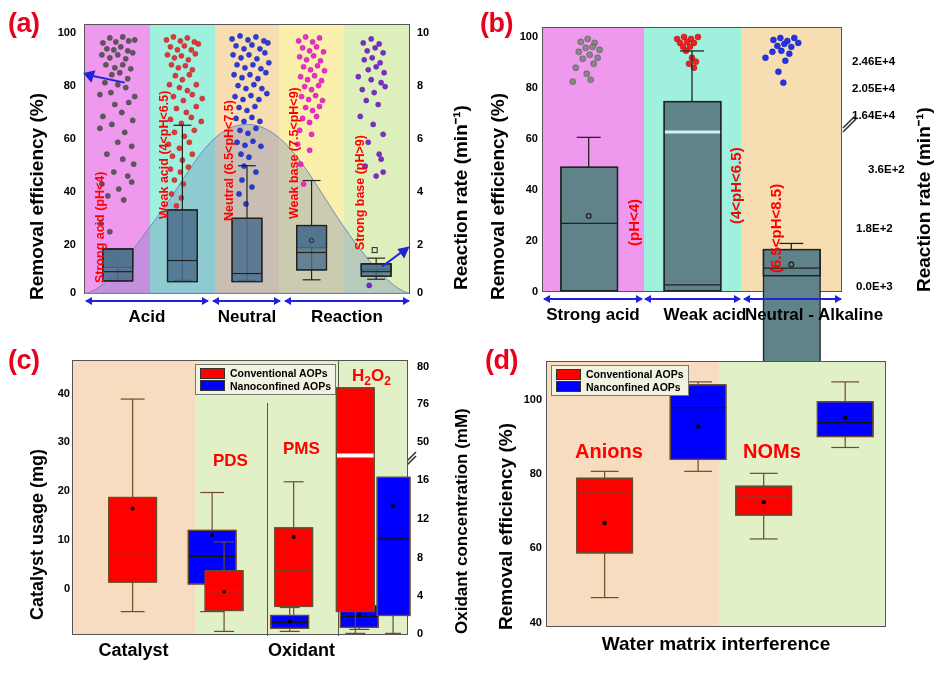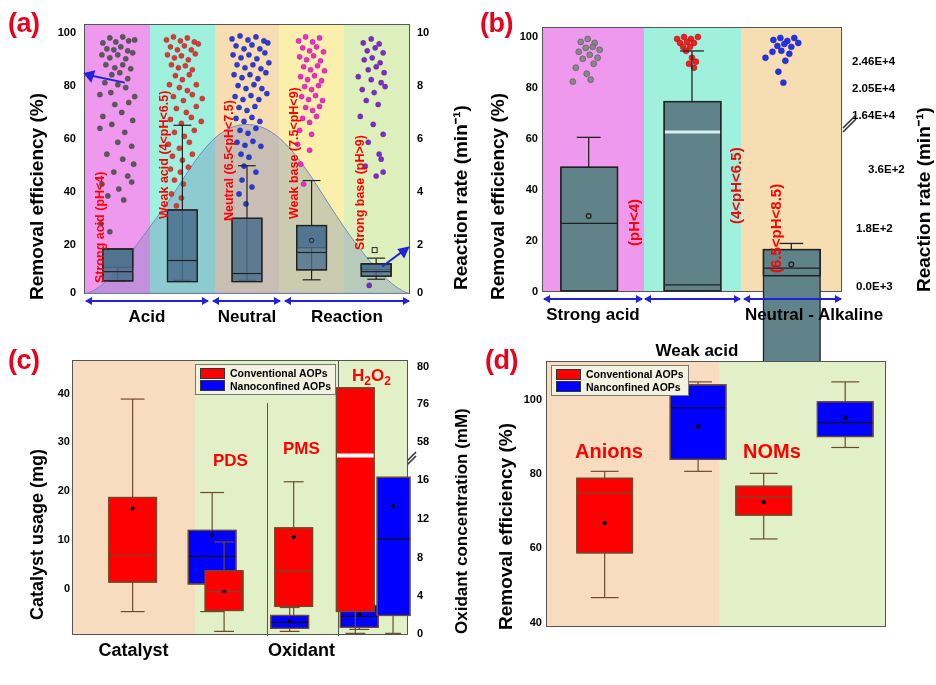--- a/index.html
+++ b/index.html
@@ -553,39 +553,39 @@
 
       <div class="band-note" style="left:82px; top:218px; font-size:15px;">(pH&lt;4)</div>
       <div class="band-note" style="left:184px; top:196px; font-size:15px;">(4&lt;pH&lt;6.5)</div>
       <div class="band-note" style="left:224px; top:245px; font-size:15px;">(6.5&lt;pH&lt;8.5)</div>
     </div>
 
     <div class="dbl-arrow" style="left:74px; top:298px; width:98px;"></div>
     <div class="dbl-arrow" style="left:175px; top:298px; width:95px;"></div>
     <div class="dbl-arrow" style="left:274px; top:298px; width:97px;"></div>
     <div class="xcat" style="left:68px; top:305px; width:110px;">Strong acid</div>
-    <div class="xcat" style="left:176px; top:305px; width:102px;margin-top:36px;">Weak acid</div>
+    <div class="xcat" style="left:184px; top:305px; width:102px;">Weak acid</div>
     <div class="xcat" style="left:264px; top:305px; width:160px;">Neutral - Alkaline</div>
   </div>
 
   <div class="panel" style="left:0;top:340px;width:470px;height:345px;">
     <div class="panel-tag" style="left:8px;top:5px;">(c)</div>
 
     <div class="axis-label vlabel-left" style="left:27px; top:280px; font-size:18px;">Catalyst usage (mg)</div>
     <div class="axis-label vlabel-right" style="left:452px; top:294px; font-size:17px;">Oxidant concentration (mM)</div>
 
     <div class="tick-text tick-left" style="left:40px; top:47px; width:30px;">40</div>
     <div class="tick-text tick-left" style="left:40px; top:95px; width:30px;">30</div>
     <div class="tick-text tick-left" style="left:40px; top:144px; width:30px;">20</div>
     <div class="tick-text tick-left" style="left:40px; top:193px; width:30px;">10</div>
     <div class="tick-text tick-left" style="left:40px; top:242px; width:30px;">0</div>
 
     <div class="tick-text tick-right" style="left:417px; top:20px;">80</div>
     <div class="tick-text tick-right" style="left:417px; top:57px;">76</div>
-    <div class="tick-text tick-right" style="left:417px; top:95px;">58</div>
+    <div class="tick-text tick-right" style="left:417px; top:95px;">50</div>
     <div class="tick-text tick-right" style="left:417px; top:133px;">16</div>
     <div class="tick-text tick-right" style="left:417px; top:172px;">12</div>
     <div class="tick-text tick-right" style="left:417px; top:211px;">8</div>
     <div class="tick-text tick-right" style="left:417px; top:249px;">4</div>
     <div class="tick-text tick-right" style="left:417px; top:287px;">0</div>
 
     <svg style="position:absolute;left:403px;top:110px;width:16px;height:20px;">
       <line x1="1" y1="14" x2="13" y2="2" stroke="#333" stroke-width="1.6"></line>
       <line x1="1" y1="18" x2="13" y2="6" stroke="#333" stroke-width="1.6"></line>
     </svg>
@@ -768,15 +768,16 @@
         <div class="legend-row">
           <span class="legend-swatch" style="background:#0000ff;"></span>
           <span>Nanconfined AOPs</span>
         </div>
       </div>
 
       <div class="region-note" style="left:28px; top:78px; font-size:20px;">Anions</div>
       <div class="region-note" style="left:196px; top:78px; font-size:20px;">NOMs</div>
     </div>
 
+    <div class="xcat" style="left:76px; top:293px; width:340px; font-size:19px;">Water matrix interference</div>
   </div>
 
 </div>
 
 </body></html>

